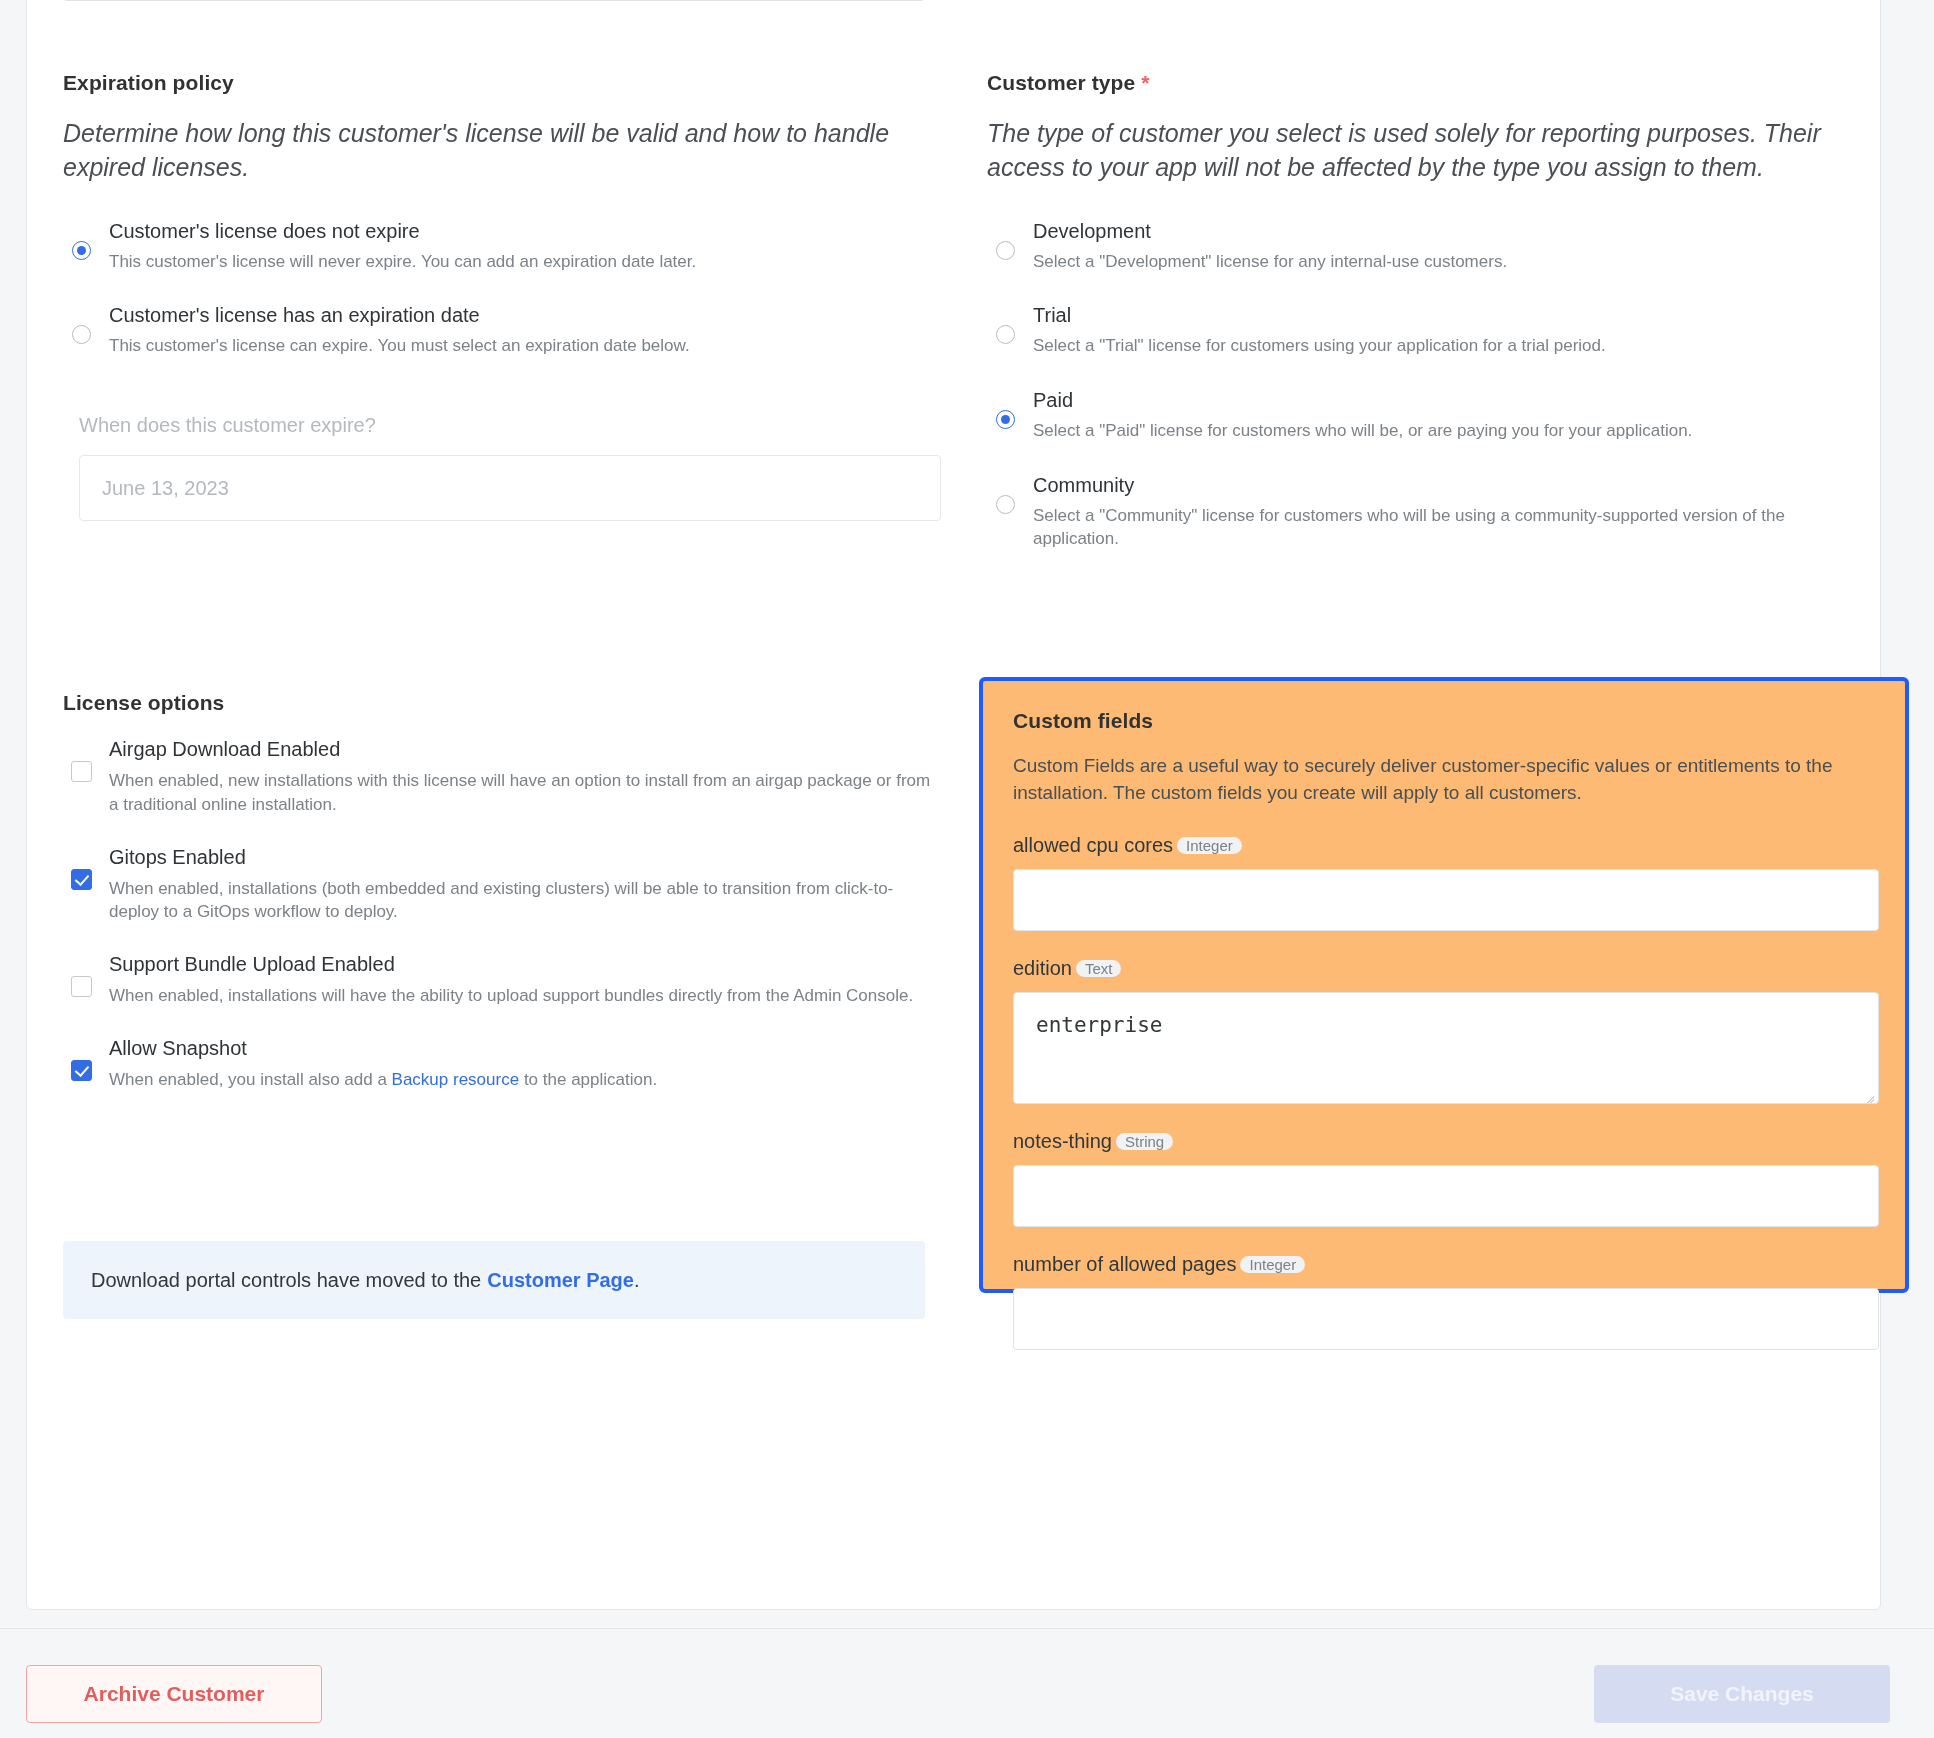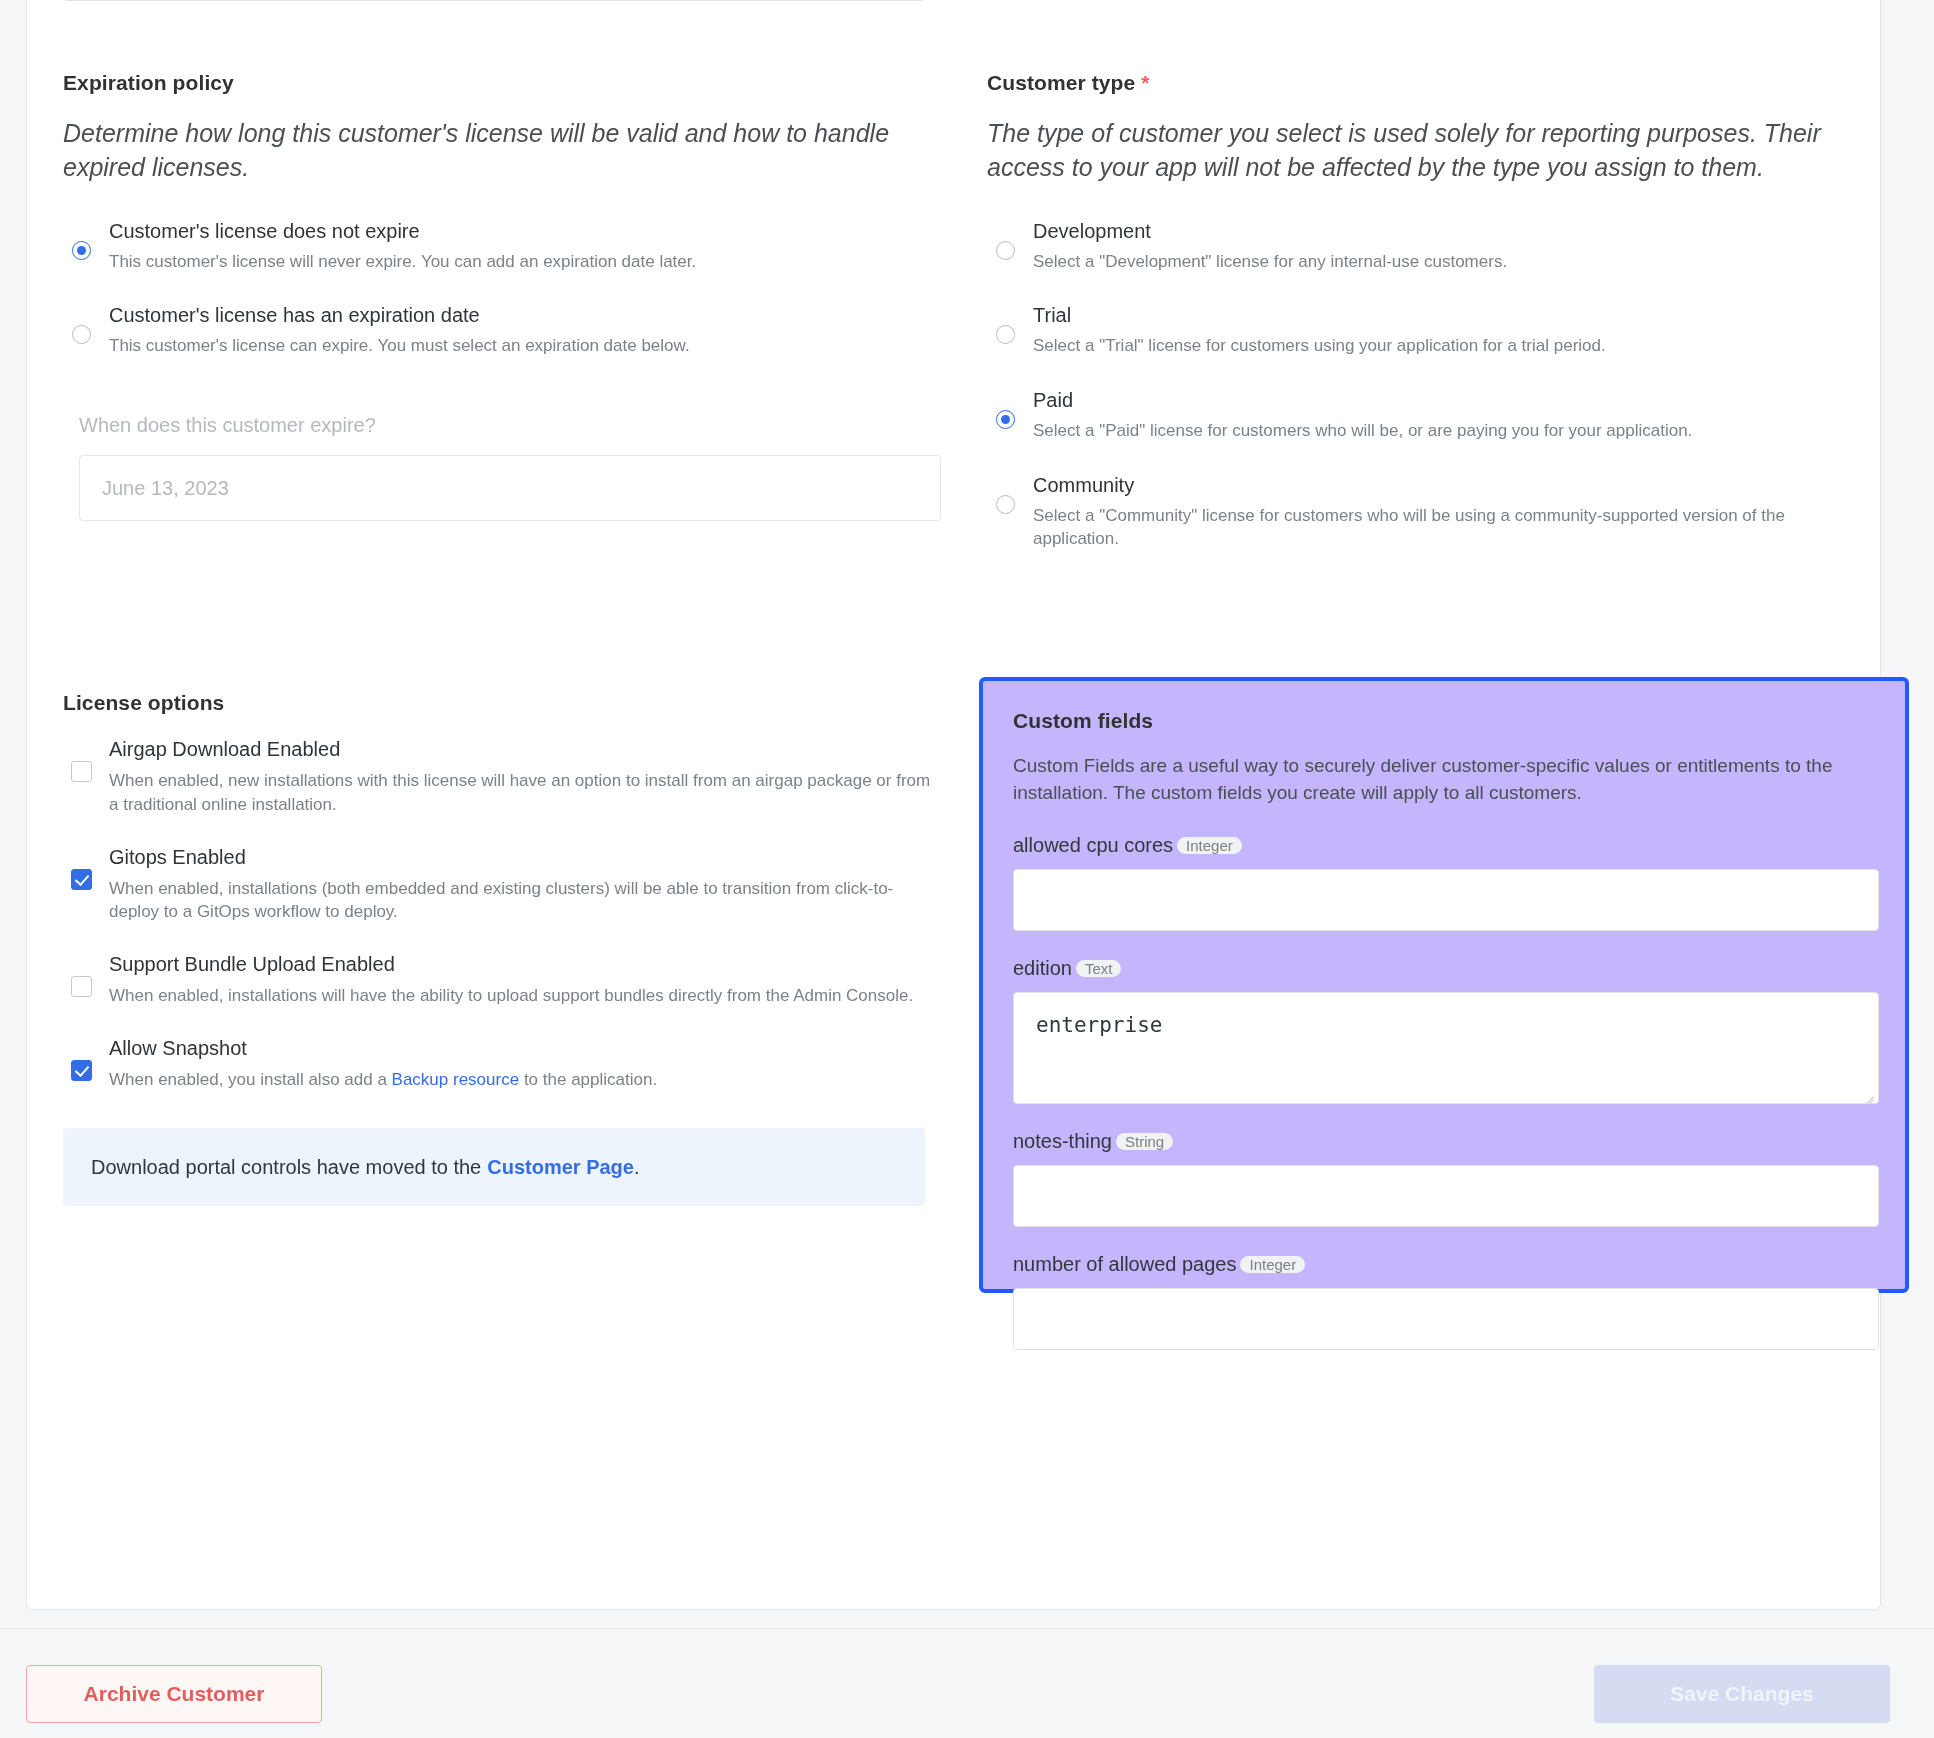--- a/index.html
+++ b/index.html
@@ -198,21 +198,21 @@
   }
   .link {
     color: #326de6;
     text-decoration: none;
   }
 
   
   .notice {
     position: absolute;
     left: 36px;
-    top: 1157px;
+    top: 1270px;
     width: 862px;
     height: 78px;
     background: #eef4fb;
     border-radius: 4px;
     display: flex;
     align-items: center;
     padding-left: 28px;
     font-size: 20px;
     color: #31373b;
   }
@@ -225,21 +225,21 @@
 
   
   .custom-panel {
     position: absolute;
     left: 952px;
     top: 706px;
     width: 930px;
     height: 616px;
     border: 4px solid #1f5bff;
     border-radius: 6px;
-    background: #c4b5fd;
+    background: #fdba74;
     padding: 28px 30px 0 30px;
   }
   .custom-panel h3.sect { margin-bottom: 20px; }
   .cf-desc {
     font-size: 19px;
     line-height: 1.4;
     color: #4a4f54;
     margin: 0 0 28px 0;
   }
   .cf-label {

